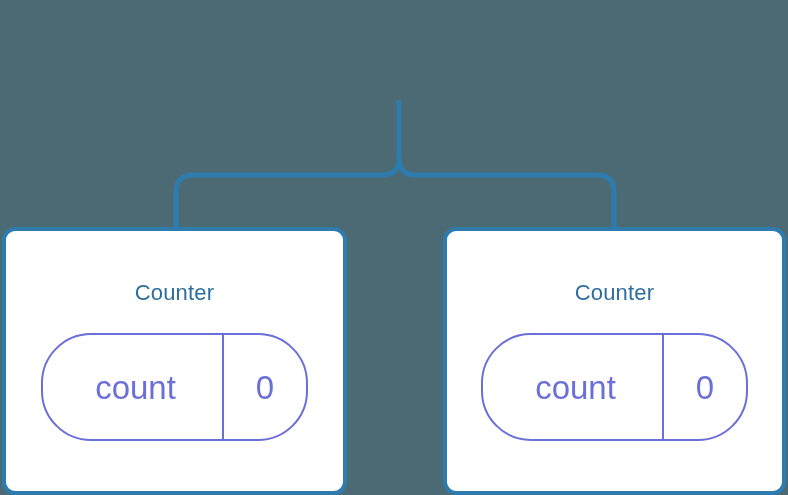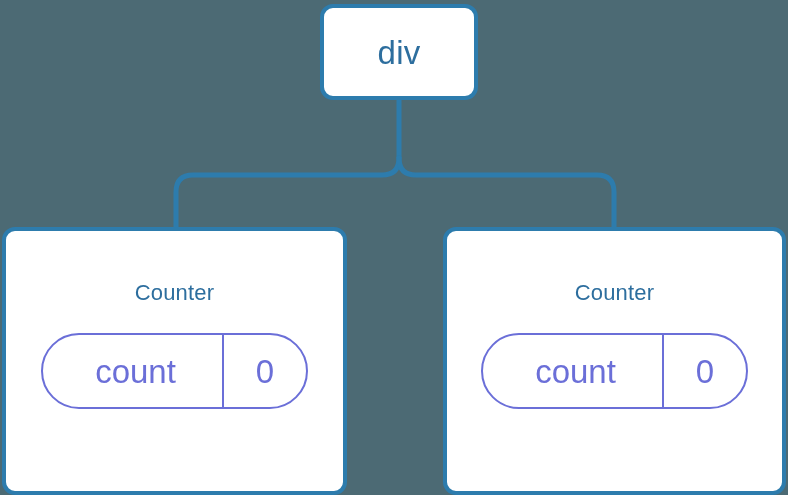--- a/index.html
+++ b/index.html
@@ -79,21 +79,21 @@
     font-size: 22px;
     line-height: 1;
     margin-top: 51px;
     letter-spacing: 0.2px;
   }
 
   
   .state-pill {
     box-sizing: border-box;
     margin-top: 29px;
-    height: 76px;
+    height: 108px;
     width: 267px;
     border: 2.5px solid #6b6fd8;
     border-radius: 50px;
     display: flex;
     align-items: stretch;
     background: #ffffff;
   }
   .pill-key,
   .pill-val {
     display: flex;
@@ -119,23 +119,20 @@
 
   <svg id="connectors" viewBox="0 0 788 495">
 
     <path d="M 399 100 L 399 158" fill="none" stroke="#2d7cad" stroke-width="5"></path>
 
     <path d="M 399 158 Q 399 175 382 175 L 193 175 Q 176 175 176 192 L 176 227" fill="none" stroke="#2d7cad" stroke-width="5" stroke-linecap="round"></path>
 
     <path d="M 399 158 Q 399 175 416 175 L 597 175 Q 614 175 614 192 L 614 227" fill="none" stroke="#2d7cad" stroke-width="5" stroke-linecap="round"></path>
   </svg>
 
-  <div class="node" id="node-div">
-    <span class="node-title-root">div</span>
-  </div>
 
   <div class="node node-counter" id="node-counter-left">
     <span class="node-title">Counter</span>
     <div class="state-pill">
       <span class="pill-key">count</span>
       <span class="pill-val">0</span>
     </div>
   </div>
 
   <div class="node node-counter" id="node-counter-right">

